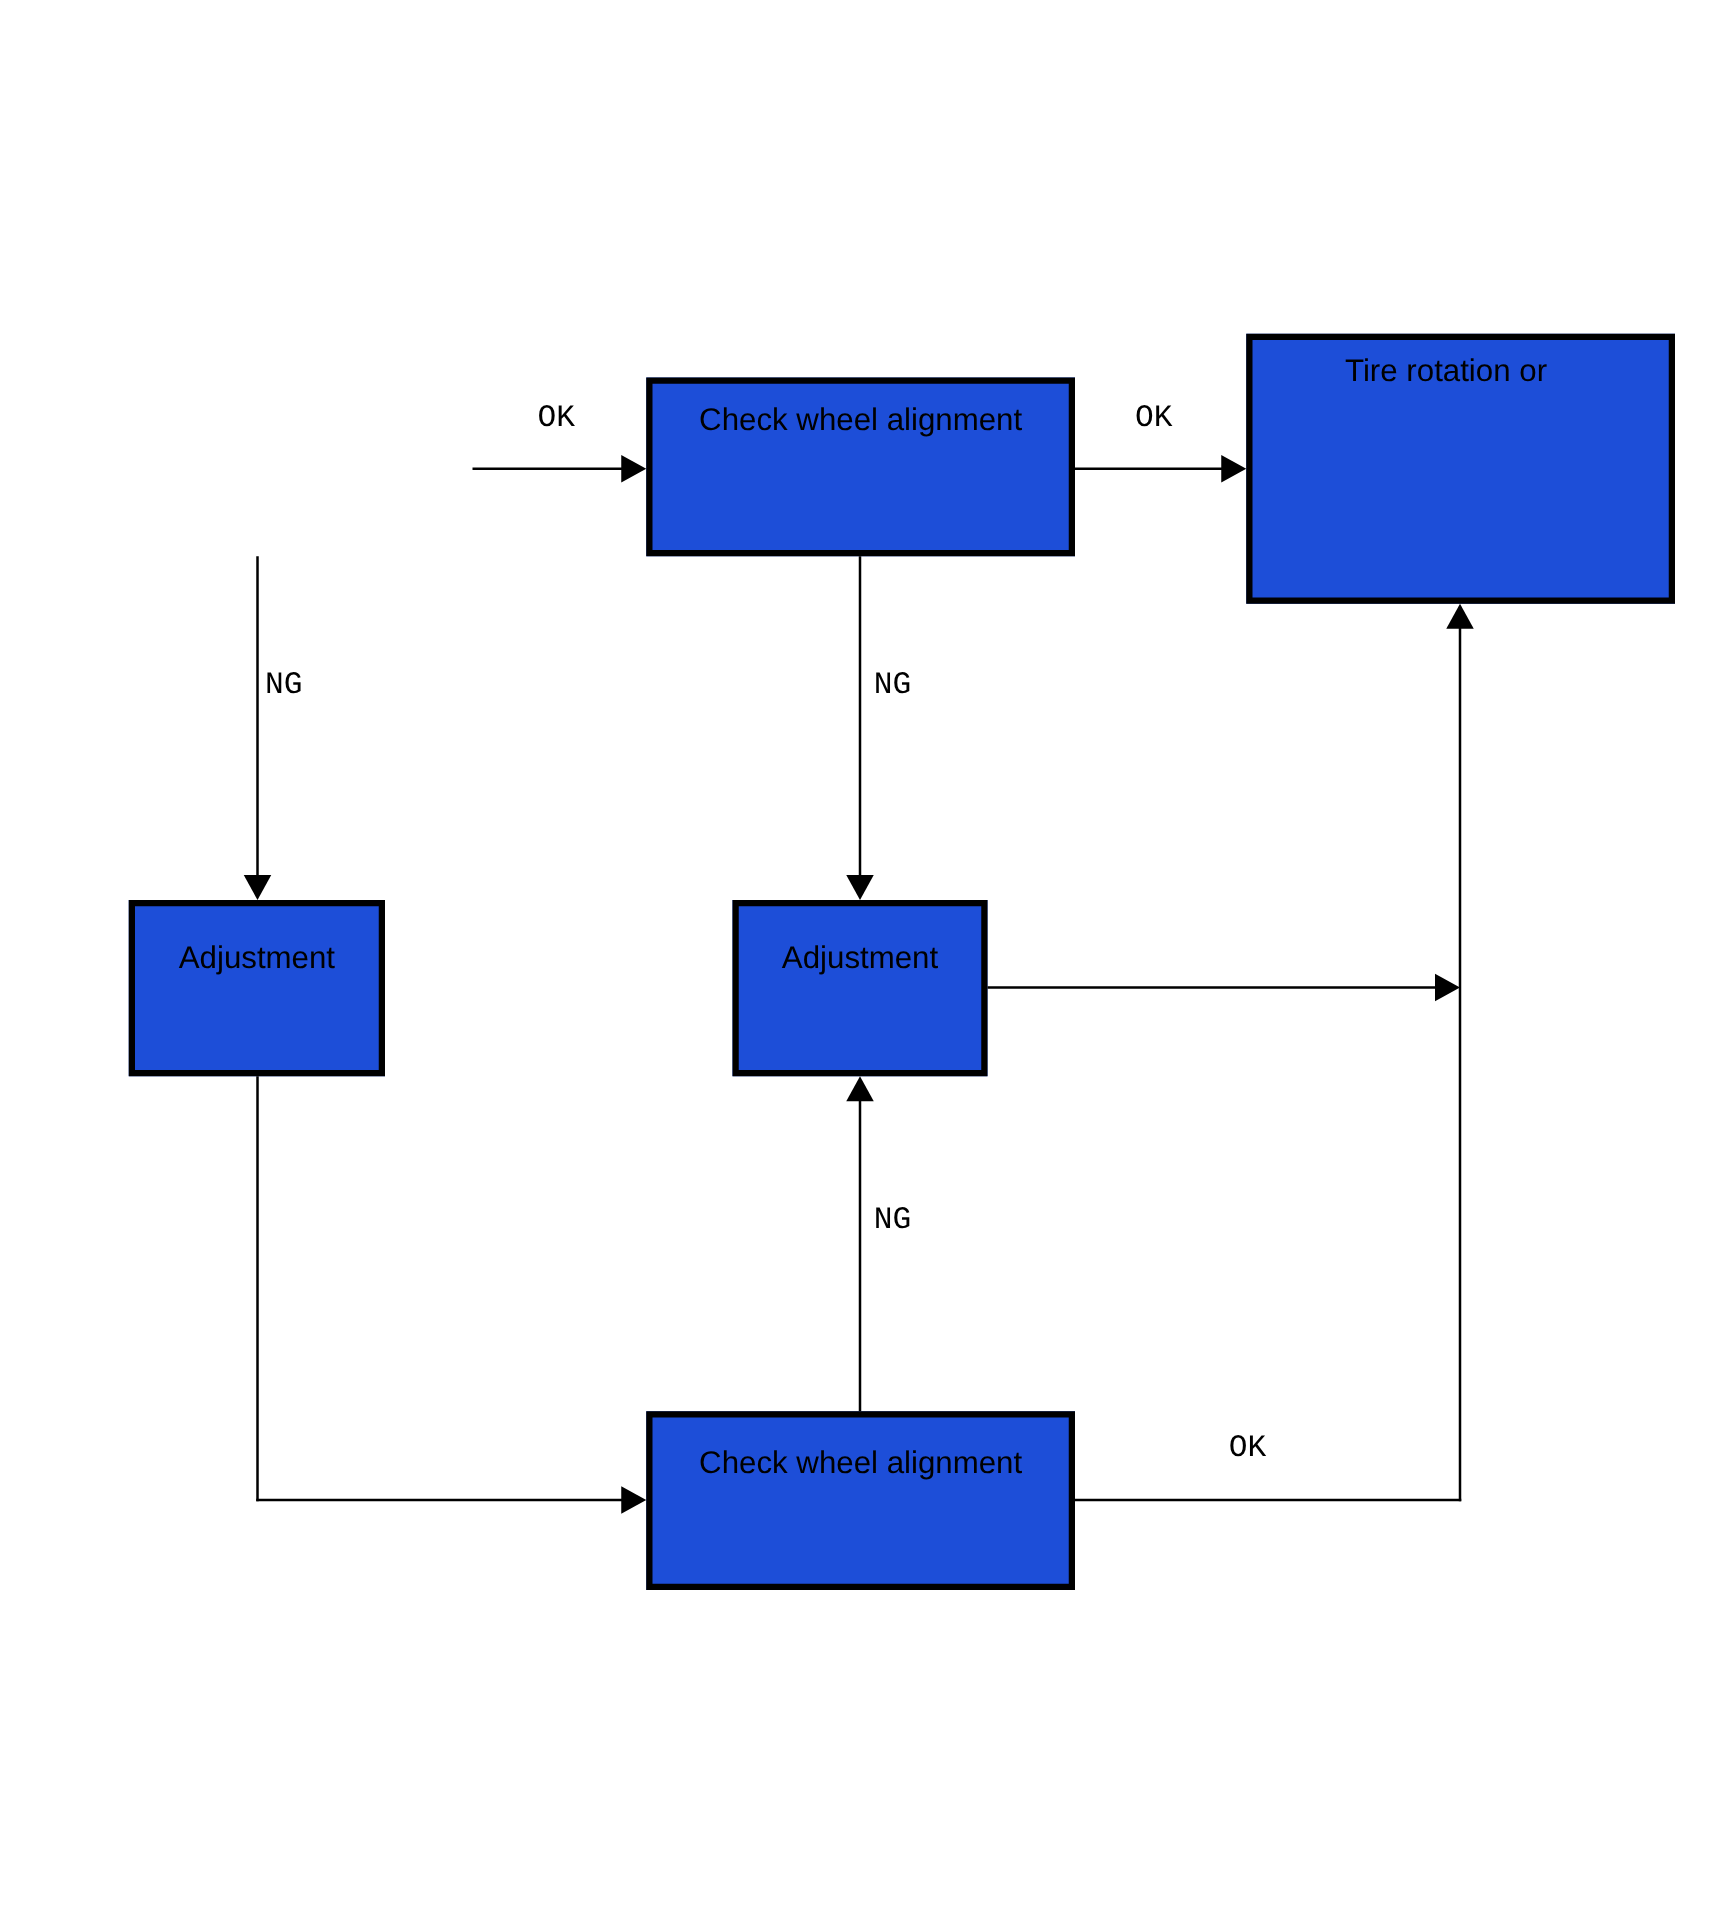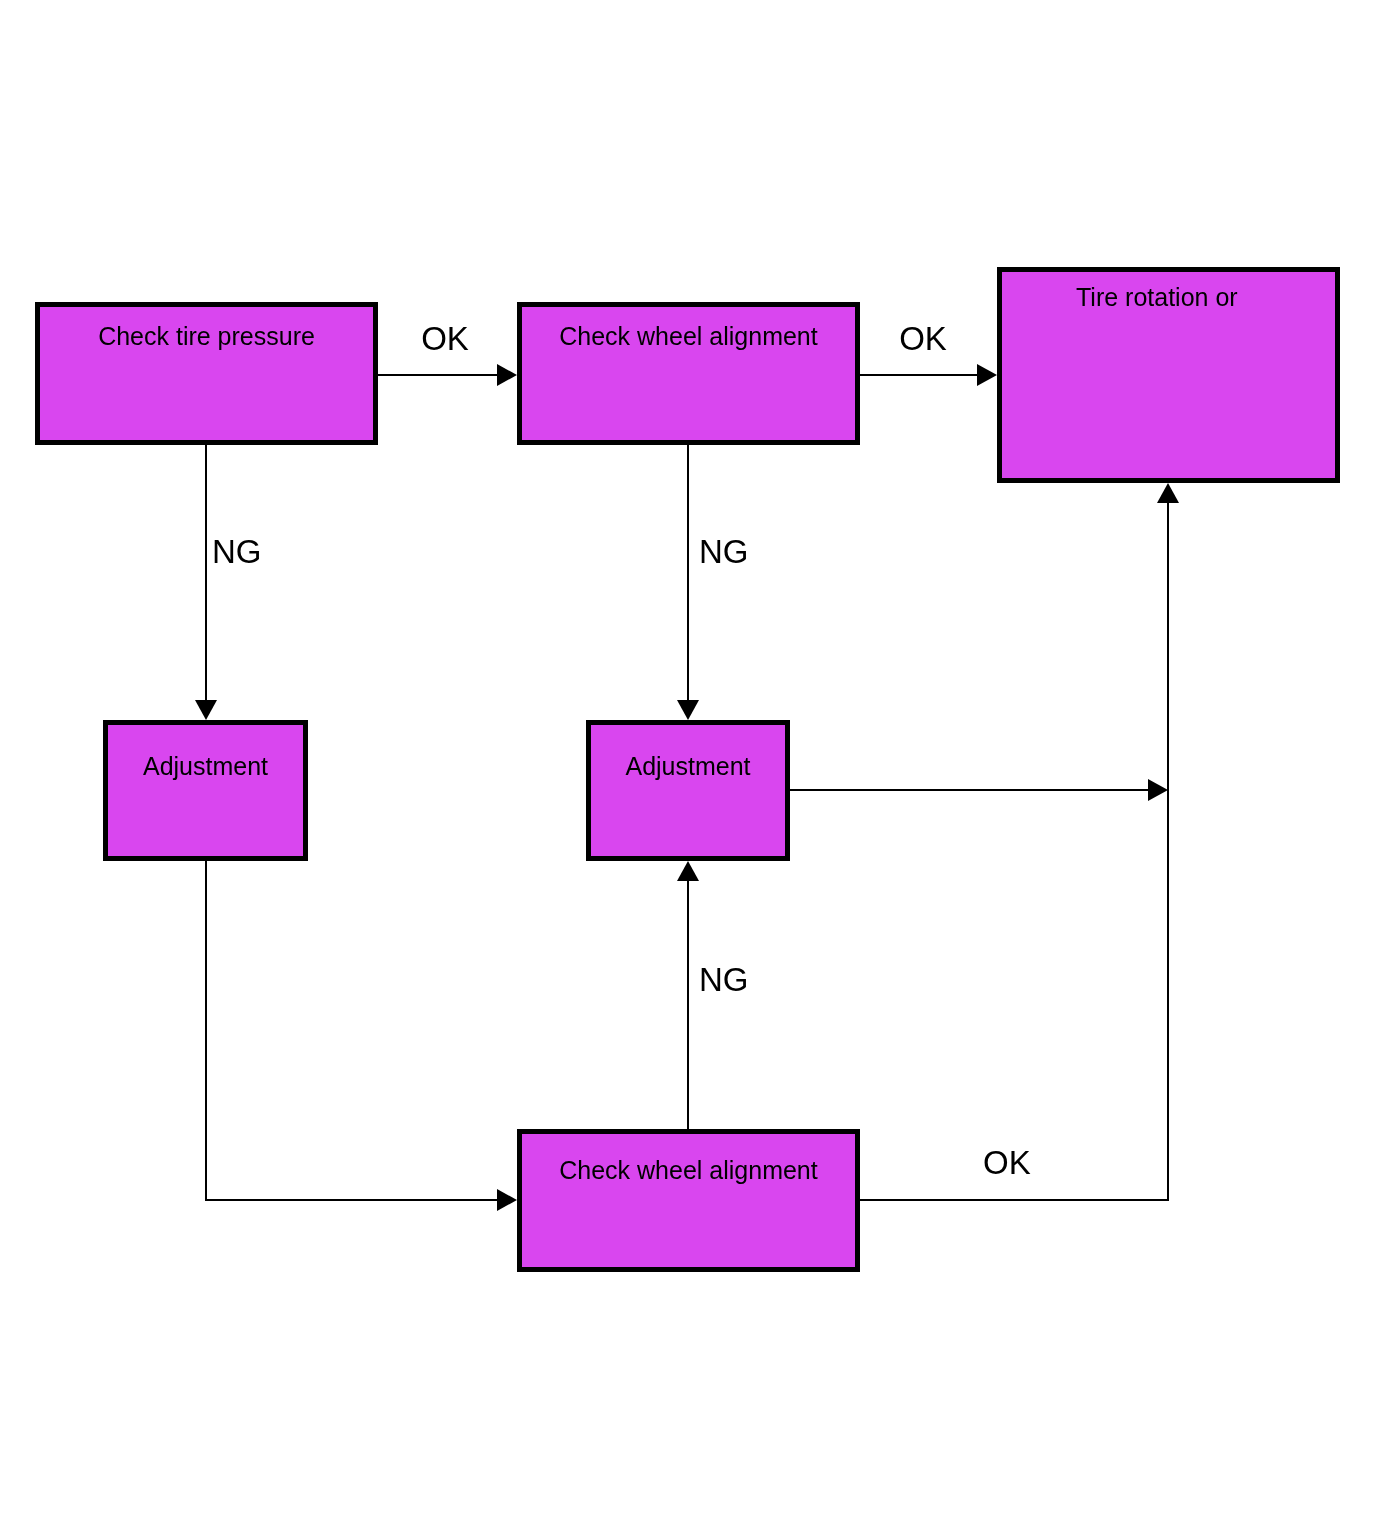--- a/index.html
+++ b/index.html
@@ -10,42 +10,42 @@
     height: 1534px;
     background: #ffffff;
     font-family: "Liberation Sans", sans-serif;
     color: #000000;
     overflow: hidden;
   }
   .node {
     position: absolute;
     box-sizing: border-box;
     border: 5px solid #000000;
-    background: #d946ef;
+    background: #1d4ed8;
     font-size: 25px;
     line-height: 1.15;
   }
   .node.centered { text-align: center; }
   #n1 { left: 35px;  top: 302px;  width: 343px; height: 143px; padding-top: 15px; }
   #n2 { left: 517px; top: 302px;  width: 343px; height: 143px; padding-top: 15px; }
   #n3 { left: 997px; top: 267px;  width: 343px; height: 216px; padding-top: 2px; padding-left: 74px; line-height: 46px; }
   #n4 { left: 103px; top: 720px;  width: 205px; height: 141px; padding-top: 27px; }
   #n5 { left: 586px; top: 720px;  width: 204px; height: 141px; padding-top: 27px; }
   #n6 { left: 517px; top: 1129px; width: 343px; height: 143px; padding-top: 22px; }
 
   .line { position: absolute; background: #000000; }
   .hline { height: 2px; }
   .vline { width: 2px; }
 
   .arrow { position: absolute; width: 0; height: 0; }
   .arrow.right { border-top: 11px solid transparent; border-bottom: 11px solid transparent; border-left: 20px solid #000000; }
   .arrow.down  { border-left: 11px solid transparent; border-right: 11px solid transparent; border-top: 20px solid #000000; }
   .arrow.up    { border-left: 11px solid transparent; border-right: 11px solid transparent; border-bottom: 20px solid #000000; }
 
-  .edge-label { position: absolute; font-size: 33px; white-space: nowrap; }
+  .edge-label { position: absolute; font-size: 25px; white-space: nowrap; font-family: Liberation Mono, monospace; }
   #lbl-ok1 { left: 420px; top: 320px; width: 50px; text-align: center; }
   #lbl-ok2 { left: 898px; top: 320px; width: 50px; text-align: center; }
   #lbl-ng1 { left: 212px; top: 533px; }
   #lbl-ng2 { left: 699px; top: 533px; }
   #lbl-ng3 { left: 699px; top: 961px; }
   #lbl-ok3 { left: 983px; top: 1144px; }
 
   
   #e1-line  { left: 378px;  top: 374px;  width: 120px; }
   #e1-head  { left: 497px;  top: 364px; }
@@ -64,23 +64,20 @@
   #e7-head  { left: 1148px; top: 779px; }
   #e8-line1 { left: 860px;  top: 1199px; width: 309px; }
   #e8-line2 { left: 1167px; top: 502px;  height: 699px; }
   #e8-head  { left: 1157px; top: 483px; }
 </style>
 </head>
 <body>
 
 <div class="canvas">
 
-  <div class="node centered" id="n1">
-    <span>Check tire pressure</span>
-  </div>
 
   <div class="node centered" id="n2">
     <span>Check wheel alignment</span>
   </div>
 
   <div class="node" id="n3">
     <div>Tire rotation or</div>
   </div>
 
   <div class="node centered" id="n4">

